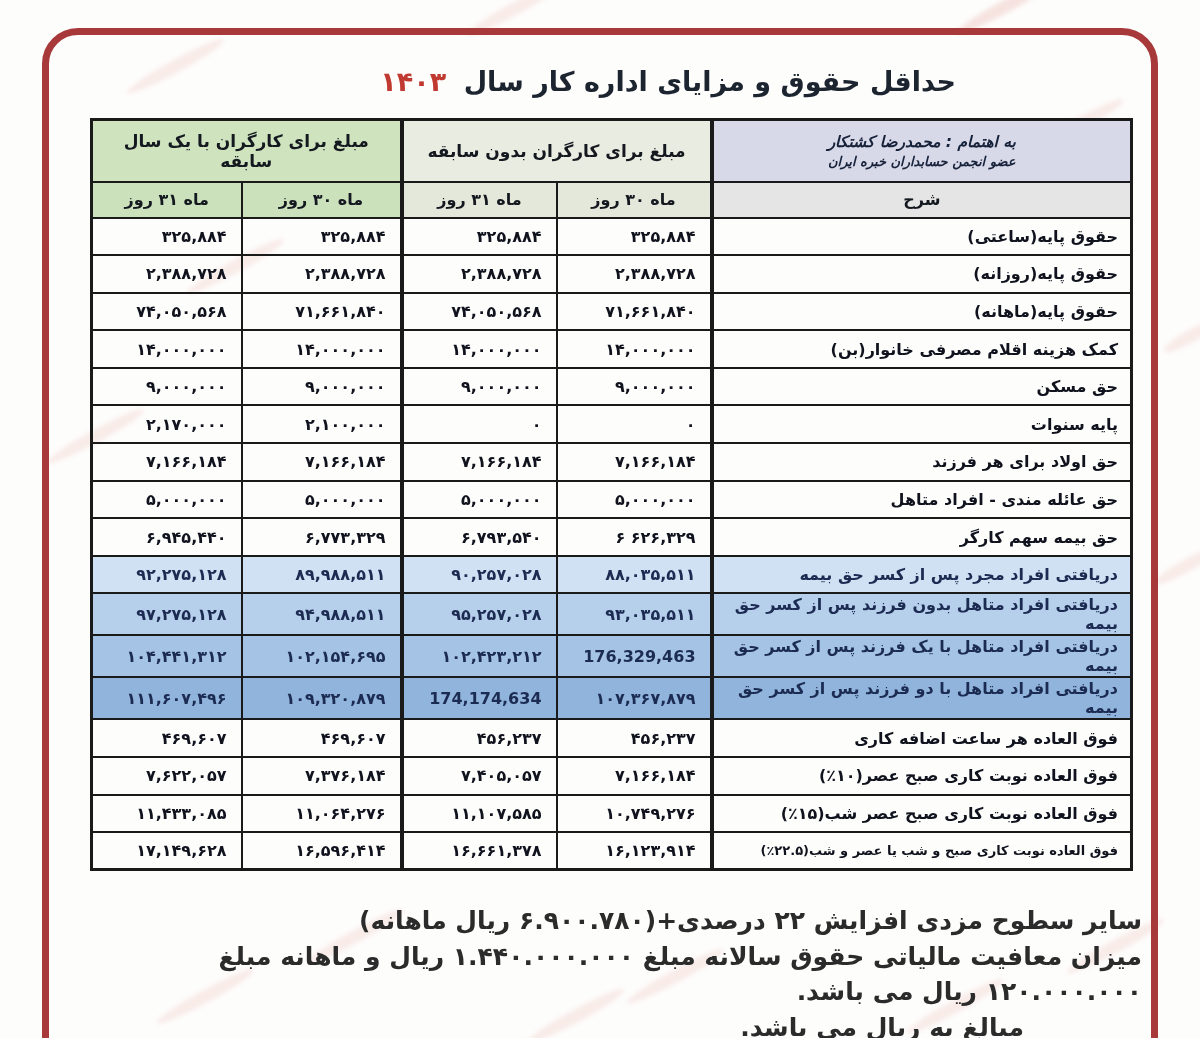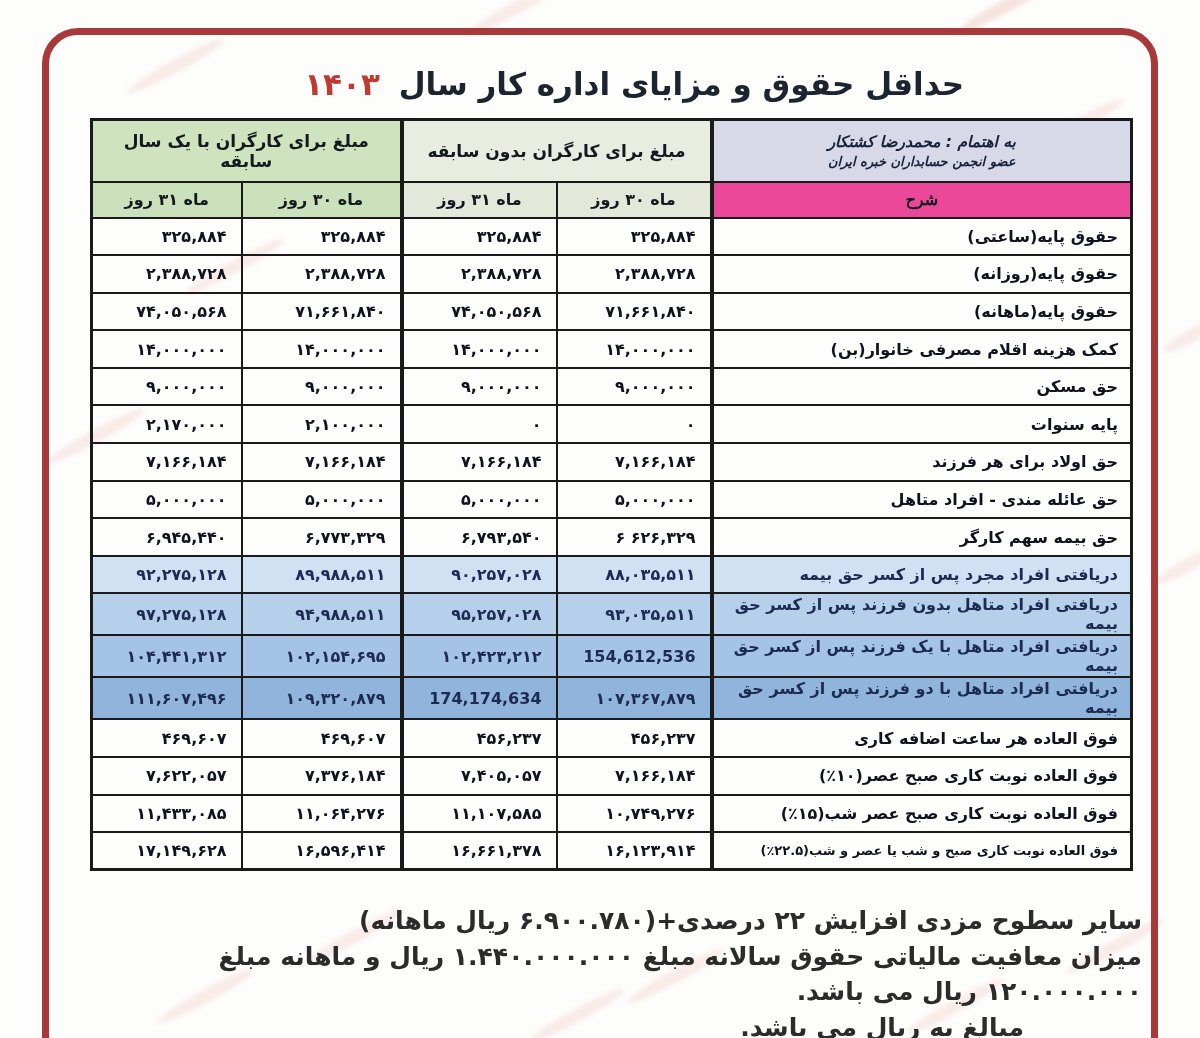--- a/index.html
+++ b/index.html
@@ -22,22 +22,22 @@
     position:absolute;display:block;width:110px;height:13px;
     background:#eec4bd;border-radius:60% 40% 55% 45%;
     opacity:.30;filter:blur(2px);transform:rotate(-28deg);
     pointer-events:none;
   }
   .frame{
     position:absolute;left:42px;top:28px;width:1116px;height:1080px;
     border:7px solid var(--frame);border-radius:36px;
   }
   .title{
-    position:absolute;top:66px;right:236px;
-    font-size:31px;font-weight:bold;color:#1c2430;letter-spacing:0;
+    position:absolute;top:66px;right:244px;
+    font-size:27px;font-weight:bold;color:#1c2430;letter-spacing:0;
     white-space:nowrap;
   }
   .title .year{color:var(--year);margin-right:8px;}
   table.wage{
     position:absolute;left:90px;top:118px;width:1040px;
     border-collapse:collapse;table-layout:fixed;
     border:3px solid var(--line);
     direction:rtl;
   }
   th,td{border:2px solid var(--line);overflow:hidden;}
@@ -45,21 +45,21 @@
   th.sep-a,td.sep-a{border-right:4px solid var(--line);}
   th.sep-b,td.sep-b{border-right:4px solid var(--line);}
   thead tr.r1 th{height:62px;}
   thead tr.r2 th{height:36px;font-size:16px;}
   th.credit{background:#d8d9e8;color:#16213a;padding:2px 4px;font-style:italic;}
   th.credit .c1{font-size:15.5px;font-weight:bold;}
   th.credit .c2{font-size:13px;font-weight:bold;margin-top:3px;}
   th.grp{font-size:17px;font-weight:bold;color:#14181f;padding:0 6px;}
   th.grp-no{background:#e9ece0;}
   th.grp-yr{background:#cfe3bf;}
-  th.desc-h{background:#ec4899;font-size:17px;color:#14181f;font-family:Liberation Serif, serif;}
+  th.desc-h{background:#e5e5e5;font-size:17px;color:#14181f;}
   th.mon-no{background:#e3e8da;color:#14181f;}
   th.mon-yr{background:#cbe1bc;color:#14181f;}
   tbody td{height:37.6px;font-weight:bold;color:var(--ink);}
   tbody td.lbl{font-size:16px;text-align:right;padding-right:12px;padding-left:4px;}
   tbody td.num{font-size:16px;text-align:right;padding-right:14px;direction:ltr;unicode-bidi:plaintext;}
   tbody tr.hl td{color:var(--navy);}
   tbody tr:last-child td.lbl{font-size:13px;}
   .notes{
     position:absolute;top:903px;right:58px;left:60px;
     text-align:right;font-size:25px;font-weight:bold;color:#2b2b2b;
@@ -190,21 +190,21 @@
       </tr>
       <tr class="hl" style="background: rgb(182, 207, 235);">
         <td class="lbl">دریافتی افراد متاهل بدون فرزند پس از کسر حق بیمه</td>
         <td class="num sep-a">۹۳,۰۳۵,۵۱۱</td>
         <td class="num">۹۵,۲۵۷,۰۲۸</td>
         <td class="num sep-b">۹۴,۹۸۸,۵۱۱</td>
         <td class="num">۹۷,۲۷۵,۱۲۸</td>
       </tr>
       <tr class="hl" style="background: rgb(164, 195, 229);">
         <td class="lbl">دریافتی افراد متاهل با یک فرزند پس از کسر حق بیمه</td>
-        <td class="num sep-a">154,612,536</td>
+        <td class="num sep-a">176,329,463</td>
         <td class="num">۱۰۲,۴۲۳,۲۱۲</td>
         <td class="num sep-b">۱۰۲,۱۵۴,۶۹۵</td>
         <td class="num">۱۰۴,۴۴۱,۳۱۲</td>
       </tr>
       <tr class="hl" style="background: rgb(144, 180, 220);">
         <td class="lbl">دریافتی افراد متاهل با دو فرزند پس از کسر حق بیمه</td>
         <td class="num sep-a">۱۰۷,۳۶۷,۸۷۹</td>
         <td class="num">174,174,634</td>
         <td class="num sep-b">۱۰۹,۳۲۰,۸۷۹</td>
         <td class="num">۱۱۱,۶۰۷,۴۹۶</td>

